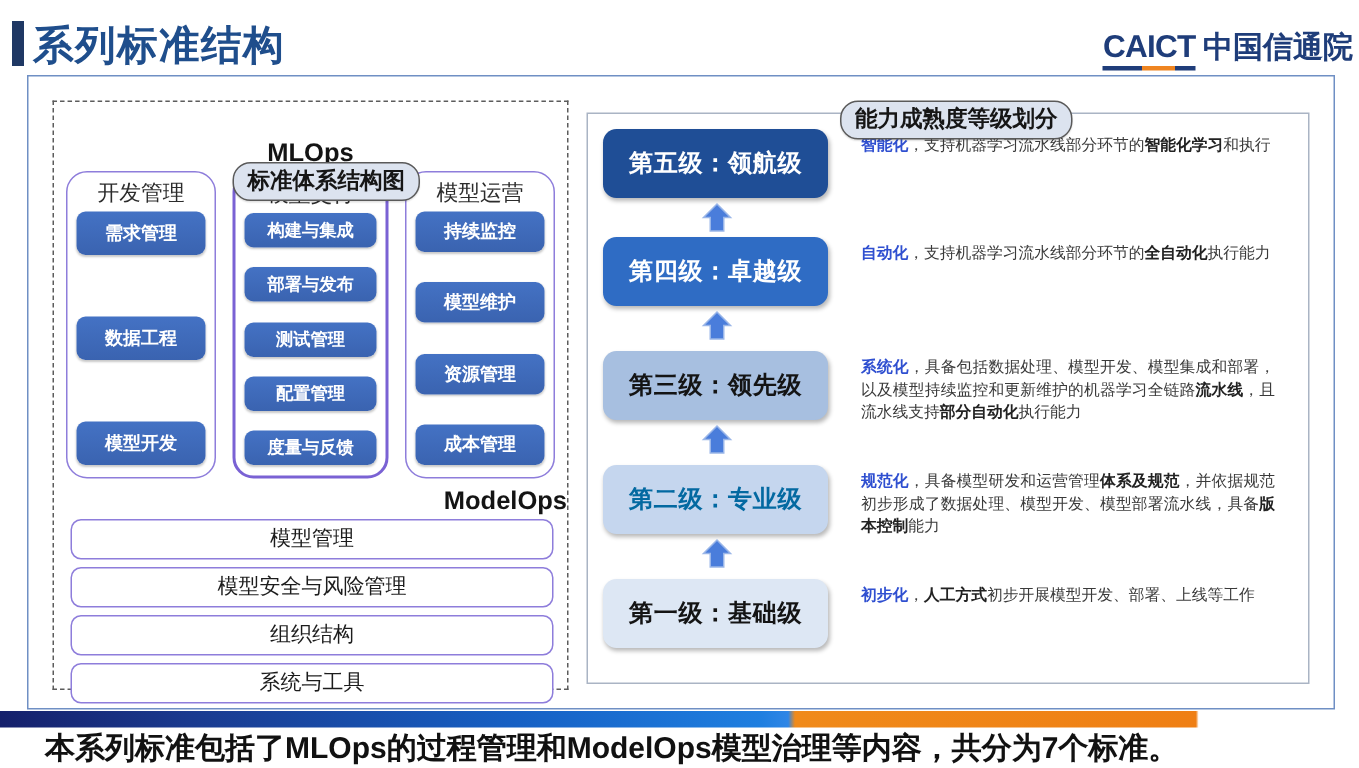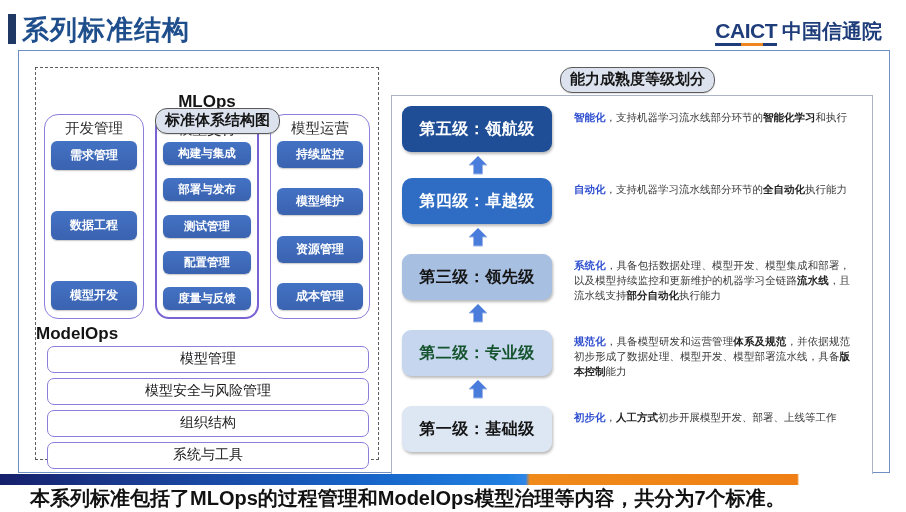--- a/index.html
+++ b/index.html
@@ -24,21 +24,21 @@
     width: 8px; height: 30px;
     background: #1f3864;
   }
   #page-title {
     position: absolute; left: 22px; top: 12px;
     font-size: 27px; font-weight: bold;
     color: #1f4e8c; letter-spacing: 1px;
     white-space: nowrap;
   }
   #logo {
-    position: absolute; right: 24px; top: 18px;
+    position: absolute; right: 4px; top: 18px;
     display: flex; align-items: baseline; gap: 5px;
   }
   #logo-mark {
     position: relative;
     font-size: 21px; font-weight: bold;
     color: #1f3d7a; letter-spacing: -0.5px;
   }
   #logo-mark .underbar {
     position: absolute; left: 0; bottom: -3px;
     width: 100%; height: 3px;
@@ -117,41 +117,41 @@
     padding: 5px 2px;
     white-space: nowrap;
     box-shadow: 0 1px 1.5px rgba(0,0,0,.22);
   }
   .col.c1 .chip { font-size: 12px; padding: 6px 2px; }
   .col.c2 .chip { font-size: 11.5px; padding: 4px 2px; }
   .col.c3 .chip { font-size: 12px; padding: 5px 2px; }
 
   #modelops-label {
     position: absolute; left: 0; top: 256px; width: 100%;
-    text-align: left;
+    text-align: right;
     font-size: 17px; font-weight: bold; color: #141414;
   }
   #modelops-rows {
     position: absolute; left: 11px; top: 278px;
     width: 322px;
     display: flex; flex-direction: column; gap: 5px;
   }
   .mrow {
     border: 1.6px solid #8e7ddb;
     border-radius: 7px;
     background: #ffffff;
     text-align: center;
     font-size: 14px; color: #1c1c1c;
     padding: 3px 0 4px;
     white-space: nowrap;
   }
 
   
   #right-panel {
-    position: absolute; left: 372px; top: 44px;
+    position: absolute; left: 372px; top: 24px;
     width: 482px; height: 381px;
     border: 1px solid #aab4c4;
     background: #ffffff;
   }
   #right-chip { left: 541px; top: 16px; }
 
   #levels {
     position: absolute; left: 10px; top: 10px;
     width: 462px; height: 361px;
   }
@@ -275,39 +275,39 @@
           <div class="level-row" style="top: 0px;">
             <div class="level-box" style="background: rgb(31, 78, 150); color: rgb(255, 255, 255);">第五级：领航级</div>
             <div class="level-desc"><span class="kw">智能化</span><span>，支持机器学习流水线部分环节的</span><span class="bd">智能化学习</span><span>和执行</span></div>
           </div>
           <div class="arrow" style="top: 49px;">
             <svg viewBox="0 0 22 20" xmlns="http://www.w3.org/2000/svg">
               <path d="M11 1 L20 10 L15.5 10 L15.5 19 L6.5 19 L6.5 10 L2 10 Z" fill="#4a7ddb" stroke="#9ab6e8" stroke-width="1"></path>
             </svg>
           </div>
           <div class="level-row" style="top: 72px;">
-            <div class="level-box" style="background: rgb(47, 108, 196); color: rgb(255, 255, 255); border-radius: 10px;">第四级：卓越级</div>
+            <div class="level-box" style="background: rgb(47, 108, 196); color: rgb(255, 255, 255);">第四级：卓越级</div>
             <div class="level-desc"><span class="kw">自动化</span><span>，支持机器学习流水线部分环节的</span><span class="bd">全自动化</span><span>执行能力</span></div>
           </div>
           <div class="arrow" style="top: 121px;">
             <svg viewBox="0 0 22 20" xmlns="http://www.w3.org/2000/svg">
               <path d="M11 1 L20 10 L15.5 10 L15.5 19 L6.5 19 L6.5 10 L2 10 Z" fill="#4a7ddb" stroke="#9ab6e8" stroke-width="1"></path>
             </svg>
           </div>
           <div class="level-row" style="top: 148px;">
             <div class="level-box" style="background: rgb(167, 191, 224); color: rgb(20, 20, 20);">第三级：领先级</div>
             <div class="level-desc"><span class="kw">系统化</span><span>，具备包括数据处理、模型开发、模型集成和部署，以及模型持续监控和更新维护的机器学习全链路</span><span class="bd">流水线</span><span>，且流水线支持</span><span class="bd">部分自动化</span><span>执行能力</span></div>
           </div>
           <div class="arrow" style="top: 197px;">
             <svg viewBox="0 0 22 20" xmlns="http://www.w3.org/2000/svg">
               <path d="M11 1 L20 10 L15.5 10 L15.5 19 L6.5 19 L6.5 10 L2 10 Z" fill="#4a7ddb" stroke="#9ab6e8" stroke-width="1"></path>
             </svg>
           </div>
           <div class="level-row" style="top: 224px;">
-            <div class="level-box" style="background: rgb(197, 214, 238); color: #14532d;">第二级：专业级</div>
+            <div class="level-box" style="background: rgb(197, 214, 238); color: #0369a1;">第二级：专业级</div>
             <div class="level-desc"><span class="kw">规范化</span><span>，具备模型研发和运营管理</span><span class="bd">体系及规范</span><span>，并依据规范初步形成了数据处理、模型开发、模型部署流水线，具备</span><span class="bd">版本控制</span><span>能力</span></div>
           </div>
           <div class="arrow" style="top: 273px;">
             <svg viewBox="0 0 22 20" xmlns="http://www.w3.org/2000/svg">
               <path d="M11 1 L20 10 L15.5 10 L15.5 19 L6.5 19 L6.5 10 L2 10 Z" fill="#4a7ddb" stroke="#9ab6e8" stroke-width="1"></path>
             </svg>
           </div>
           <div class="level-row" style="top: 300px;">
             <div class="level-box" style="background: rgb(221, 231, 244); color: rgb(20, 20, 20);">第一级：基础级</div>
             <div class="level-desc"><span class="kw">初步化</span><span>，</span><span class="bd">人工方式</span><span>初步开展模型开发、部署、上线等工作</span></div>

